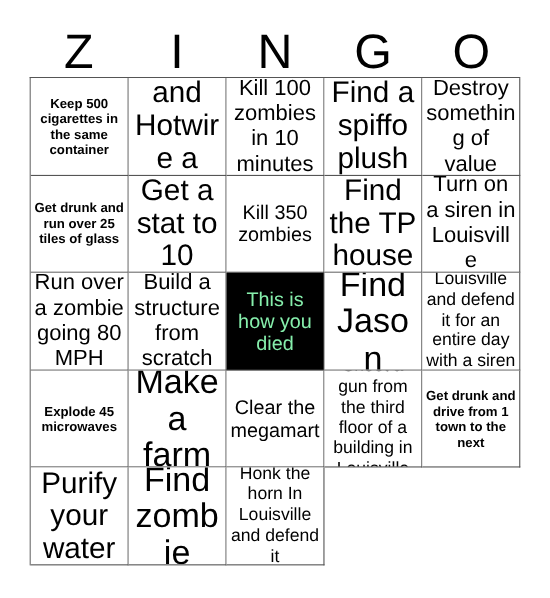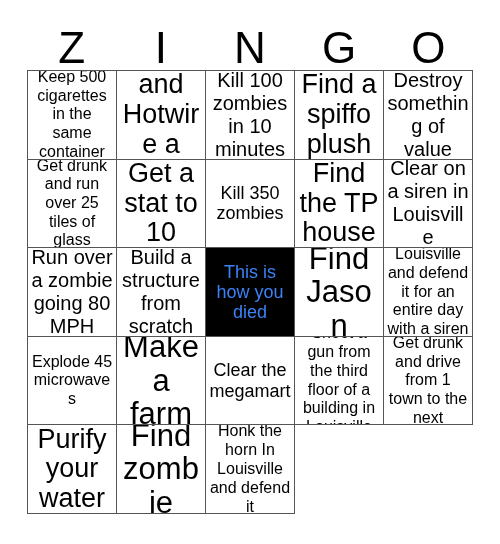--- a/index.html
+++ b/index.html
@@ -77,30 +77,30 @@
   }
   .cell .cell-text {
     display: block;
     width: 100%;
     line-height: 1.12;
     word-wrap: break-word;
   }
 
   
   .fs-xs .cell-text { font-size: 16px; line-height: 1.18; }
-  .fs-sm .cell-text { font-size: 16px; line-height: 1.17; }
+  .fs-sm .cell-text { font-size: 12px; line-height: 1.17; font-weight: bold; }
   .fs-md .cell-text { font-size: 20px; line-height: 1.15; }
   .fs-lg .cell-text { font-size: 18px; line-height: 1.12; }
   .fs-xl .cell-text { font-size: 27px; line-height: 1.1; }
   .fs-xxl .cell-text { font-size: 31px; line-height: 1.08; }
 
   
   .cell.marked {
     background: #000000;
-    color: #3b82f6;
+    color: #86efac;
   }
 </style>
 </head>
 <body>
 
 <div id="card">
 
   <div id="header-row">
     <div class="header-letter">Z</div>
     <div class="header-letter">I</div>
@@ -131,21 +131,21 @@
       <div class="cell fs-xl">
         <span class="cell-text">Get a stat to 10</span>
       </div>
       <div class="cell fs-lg">
         <span class="cell-text">Kill 350 zombies</span>
       </div>
       <div class="cell fs-xl">
         <span class="cell-text">Find the TP house</span>
       </div>
       <div class="cell fs-md">
-        <span class="cell-text">Clear on a siren in Louisville</span>
+        <span class="cell-text">Turn on a siren in Louisville</span>
       </div>
       <div class="cell fs-md">
         <span class="cell-text">Run over a zombie going 80 MPH</span>
       </div>
       <div class="cell fs-md">
         <span class="cell-text">Build a structure from scratch</span>
       </div>
       <div class="cell fs-lg marked">
         <span class="cell-text">This is how you died</span>
       </div>

